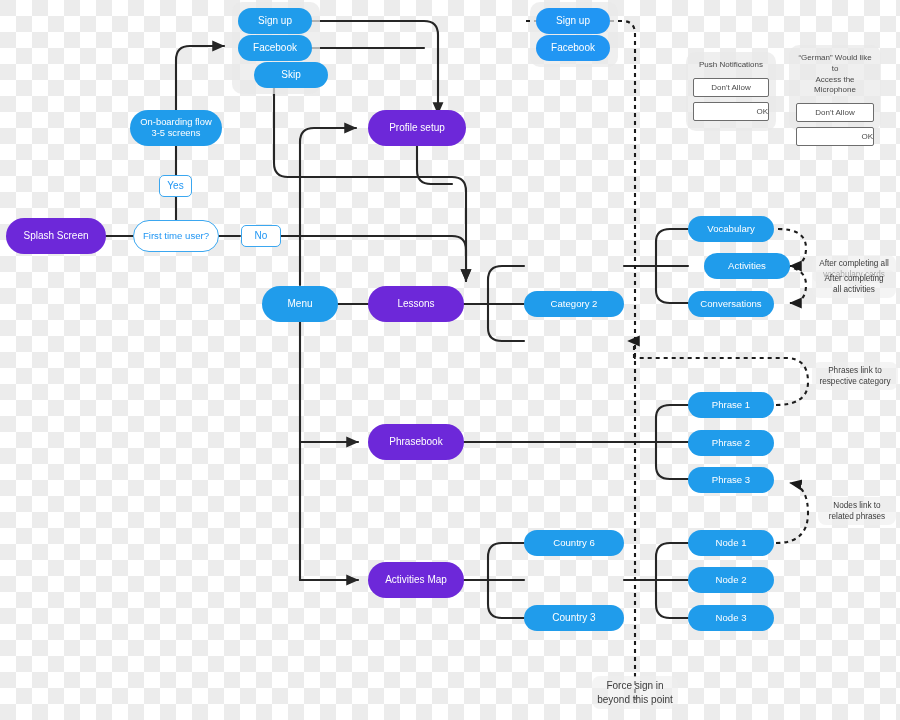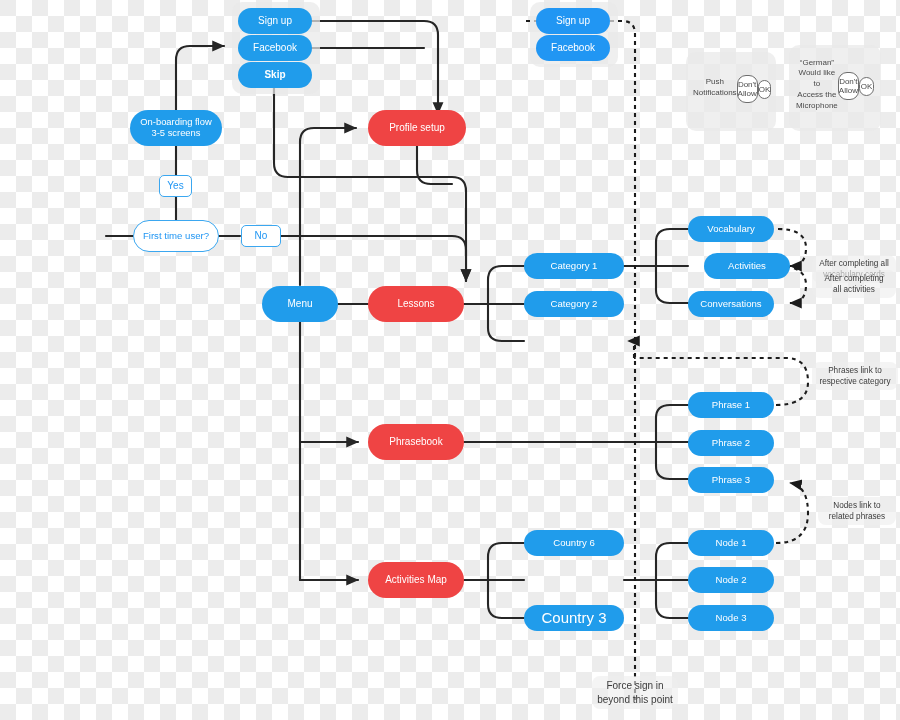--- a/index.html
+++ b/index.html
@@ -18,21 +18,21 @@
     display:flex;align-items:center;justify-content:center;
     text-align:center;
     color:#ffffff;
     border-radius:999px;
     box-sizing:border-box;
     line-height:1.15;
     user-select:none;
   }
   .node.blue{background:#209ceb;}
   .node.blue2{background:#2196f3;}
-  .node.green{background:#ef4444;}
+  .node.green{background:#6d28d9;}
   .node.outline{
     background:#ffffff;
     color:#2196f3;
     border:1.4px solid #3ba7f0;
     border-radius:999px;
   }
   .node.outline.small{
     border-radius:5px;
     font-size:10px;
   }
@@ -51,39 +51,39 @@
     border-radius:8px;
     padding:3px 5px;
     box-sizing:border-box;
   }
   .dialog{
     position:absolute;
     background:rgba(233,233,233,0.72);
     border-radius:10px;
     box-sizing:border-box;
     padding:8px 7px;
-    display:flex;flex-direction:row;align-items:center;
+    display:flex;flex-direction:column;align-items:center;
   }
   .dialog .dlg-title{
     color:#4a4a4a;font-size:8px;text-align:center;line-height:1.35;
     margin-bottom:7px;
   }
   .dialog .dlg-btn{
     width:100%;
     border:1.1px solid #6d6d6d;
-    border-radius:9px;
+    border-radius:2px;
     background:#ffffff;
     color:#4a4a4a;
     font-size:8px;
     text-align:center;
     padding:4px 0;
     margin-bottom:5px;
     box-sizing:border-box;
   }
-  .dialog .dlg-btn:last-child{margin-bottom:4px;}
+  .dialog .dlg-btn:last-child{margin-bottom:4px;text-align:right;}
   .caption{
     position:absolute;
     color:#3a3a3a;font-size:10px;line-height:1.35;text-align:center;
     background:rgba(238,238,238,0.62);
     border-radius:8px;padding:3px 5px;box-sizing:border-box;
   }
 </style>
 </head>
 <body>
 
@@ -171,21 +171,21 @@
       <path d="M634,341 L628,341" marker-end="url(#arrowd)"></path>
       <path d="M634,358 L634,341"></path>
 
       <path d="M776,543 Q808,543 808,513 Q808,486 790,483" marker-end="url(#arrowd)"></path>
     </g>
   </svg>
 
   <div class="group-panel" style="left:232px;top:2px;width:88px;height:92px;"></div>
   <div class="node blue" style="left:238px;top:8px;width:74px;height:26px;font-size:10px;">Sign up</div>
   <div class="node blue" style="left:238px;top:35px;width:74px;height:26px;font-size:10px;">Facebook</div>
-  <div class="node blue" style="left:238px;top:62px;width:74px;height:26px;font-size:10px;font-weight:bold;">Skip</div>
+  <div class="node blue" style="left:254px;top:62px;width:74px;height:26px;font-size:10px;">Skip</div>
 
   <div class="group-panel" style="left:530px;top:2px;width:88px;height:65px;"></div>
   <div class="node blue2" style="left:536px;top:8px;width:74px;height:26px;font-size:10px;">Sign up</div>
   <div class="node blue2" style="left:536px;top:35px;width:74px;height:26px;font-size:10px;">Facebook</div>
 
   <div class="dialog" style="left:686px;top:52px;width:90px;height:79px;">
     <div class="dlg-title">Push Notifications</div>
     <div class="dlg-btn">Don't Allow</div>
     <div class="dlg-btn">OK</div>
   </div>
@@ -197,48 +197,48 @@
     <div class="dlg-btn">OK</div>
   </div>
 
   <div class="node blue" style="left:130px;top:110px;width:92px;height:36px;font-size:9.4px;flex-direction:column;">
     <span>On-boarding flow</span>
     <span>3-5 screens</span>
   </div>
 
   <div class="node outline small" style="left:159px;top:175px;width:33px;height:22px;">Yes</div>
 
+  <div class="node green" style="left:6px;top:218px;width:100px;height:36px;font-size:10px;">Splash Screen</div>
 
   <div class="node outline" style="left:133px;top:220px;width:86px;height:32px;font-size:9.6px;">First time user?</div>
 
   <div class="node outline small" style="left:241px;top:225px;width:40px;height:22px;">No</div>
 
   <div class="node green" style="left:368px;top:110px;width:98px;height:36px;font-size:10px;">Profile setup</div>
 
   <div class="node blue" style="left:262px;top:286px;width:76px;height:36px;font-size:10px;">Menu</div>
 
   <div class="node green" style="left:368px;top:424px;width:96px;height:36px;font-size:10px;">Phrasebook</div>
 
   <div class="node green" style="left:368px;top:286px;width:96px;height:36px;font-size:10px;">Lessons</div>
 
   <div class="node green" style="left:368px;top:562px;width:96px;height:36px;font-size:10px;">Activities Map</div>
 
-  <div class="node blue" style="left:524px;top:253px;width:100px;height:26px;font-size:9.6px;">Category 1</div>
   <div class="node blue" style="left:524px;top:291px;width:100px;height:26px;font-size:9.6px;">Category 2</div>
 
   <div class="node blue" style="left:688px;top:216px;width:86px;height:26px;font-size:9.6px;">Vocabulary</div>
   <div class="node blue" style="left:688px;top:253px;width:86px;height:26px;font-size:9.6px;margin-left:16px;">Activities</div>
   <div class="node blue" style="left:688px;top:291px;width:86px;height:26px;font-size:9.6px;">Conversations</div>
 
   <div class="node blue" style="left:688px;top:392px;width:86px;height:26px;font-size:9.6px;">Phrase 1</div>
   <div class="node blue" style="left:688px;top:430px;width:86px;height:26px;font-size:9.6px;">Phrase 2</div>
   <div class="node blue" style="left:688px;top:467px;width:86px;height:26px;font-size:9.6px;">Phrase 3</div>
 
   <div class="node blue" style="left:524px;top:530px;width:100px;height:26px;font-size:9.6px;">Country 6</div>
-  <div class="node blue" style="left:524px;top:605px;width:100px;height:26px;font-size:15px;">Country 3</div>
+  <div class="node blue" style="left:524px;top:605px;width:100px;height:26px;font-size:10px;">Country 3</div>
 
   <div class="node blue" style="left:688px;top:530px;width:86px;height:26px;font-size:9.6px;">Node 1</div>
   <div class="node blue" style="left:688px;top:567px;width:86px;height:26px;font-size:9.6px;">Node 2</div>
   <div class="node blue" style="left:688px;top:605px;width:86px;height:26px;font-size:9.6px;">Node 3</div>
 
   <div class="annot" style="left:812px;top:255px;width:84px;white-space:pre-line;">After completing all
 vocabulary cards</div>
 
   <div class="annot" style="left: 812px; top: 270px; width: 84px; white-space: pre-line;">After completing
 all activities</div>

